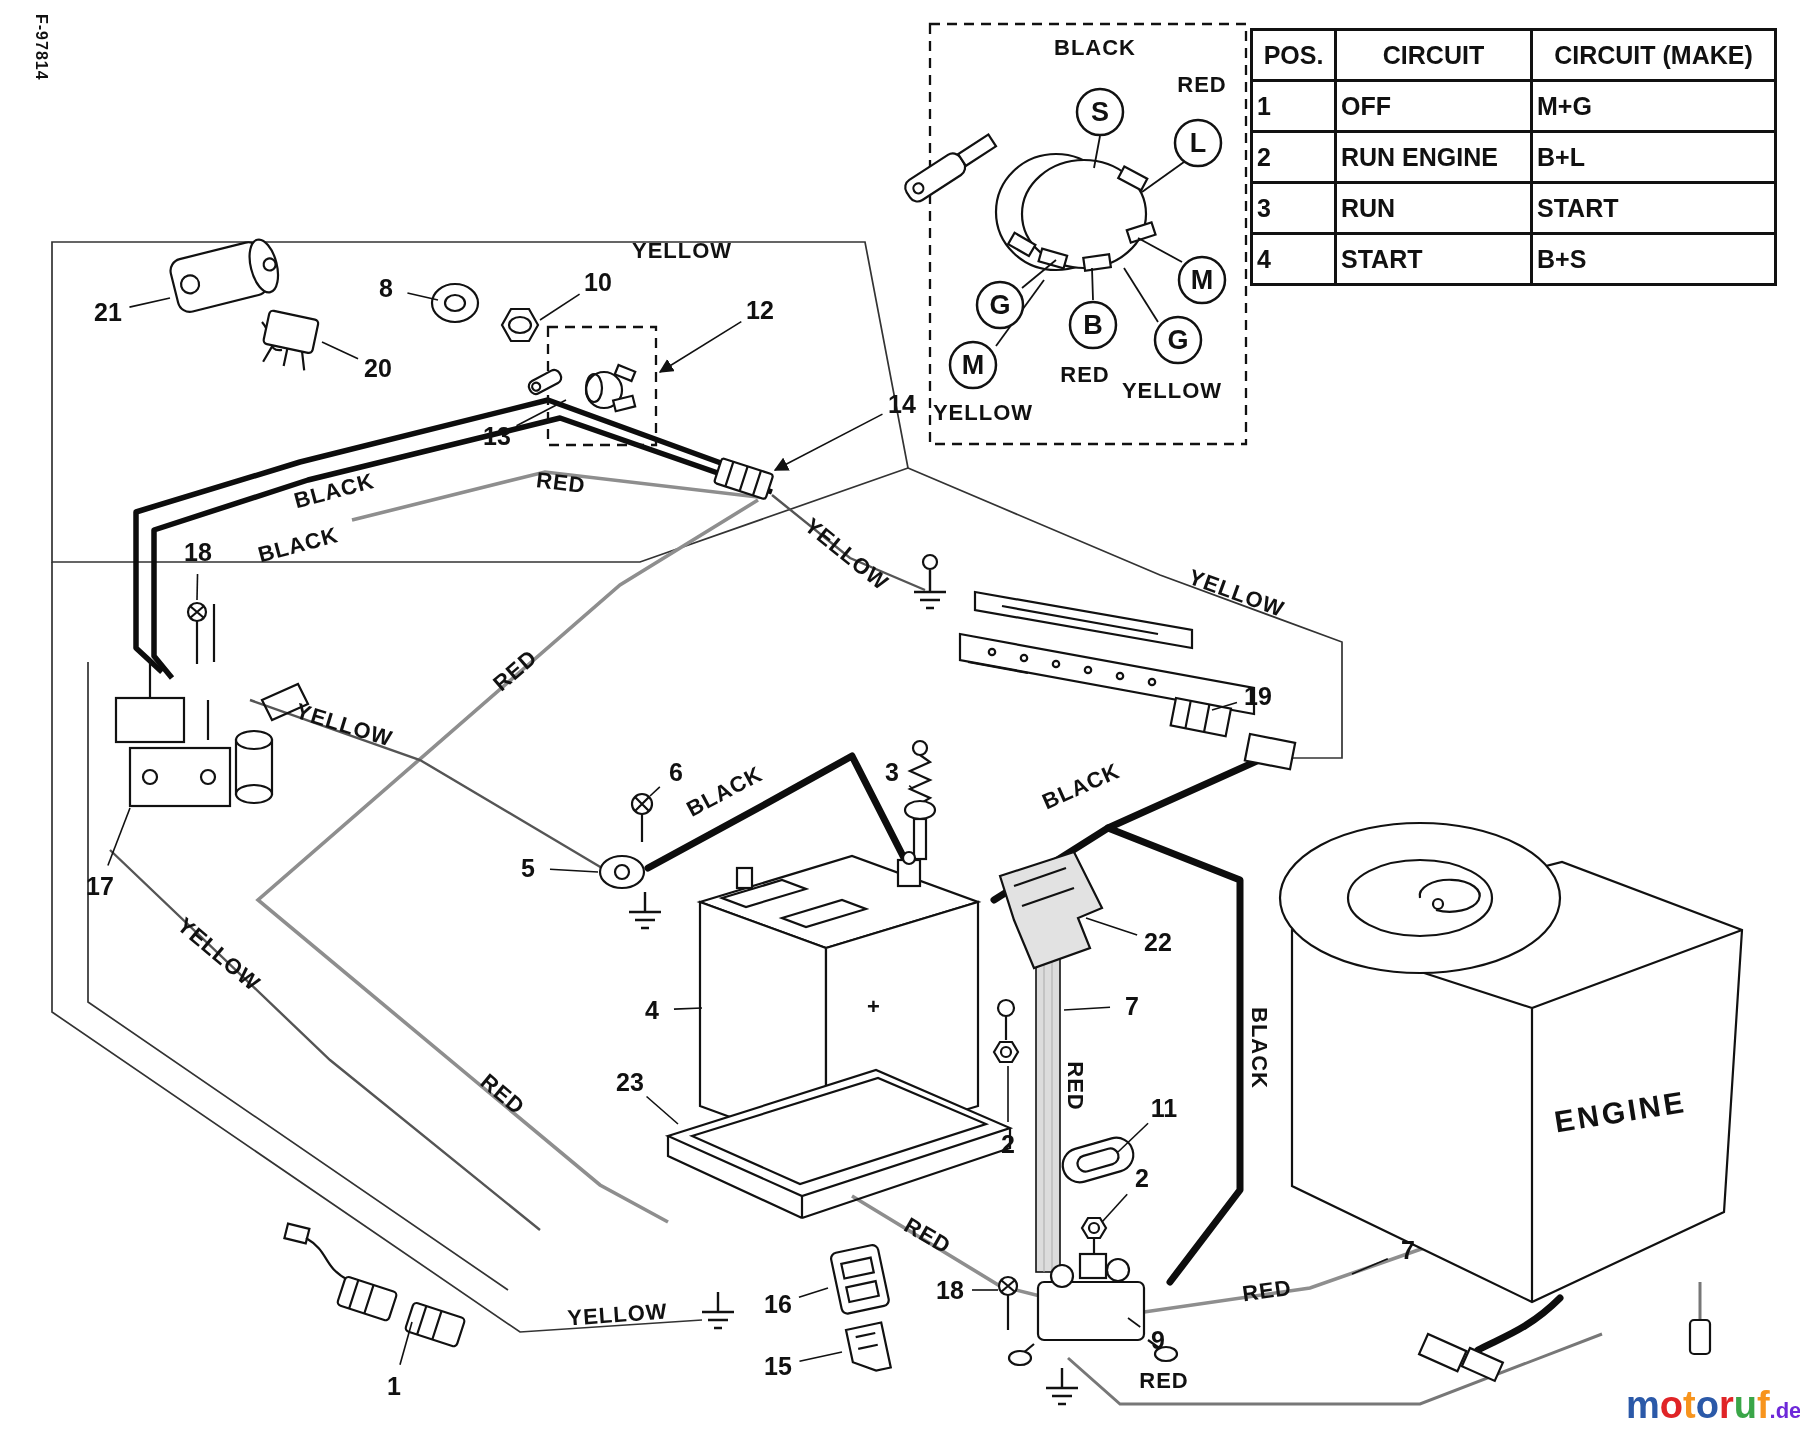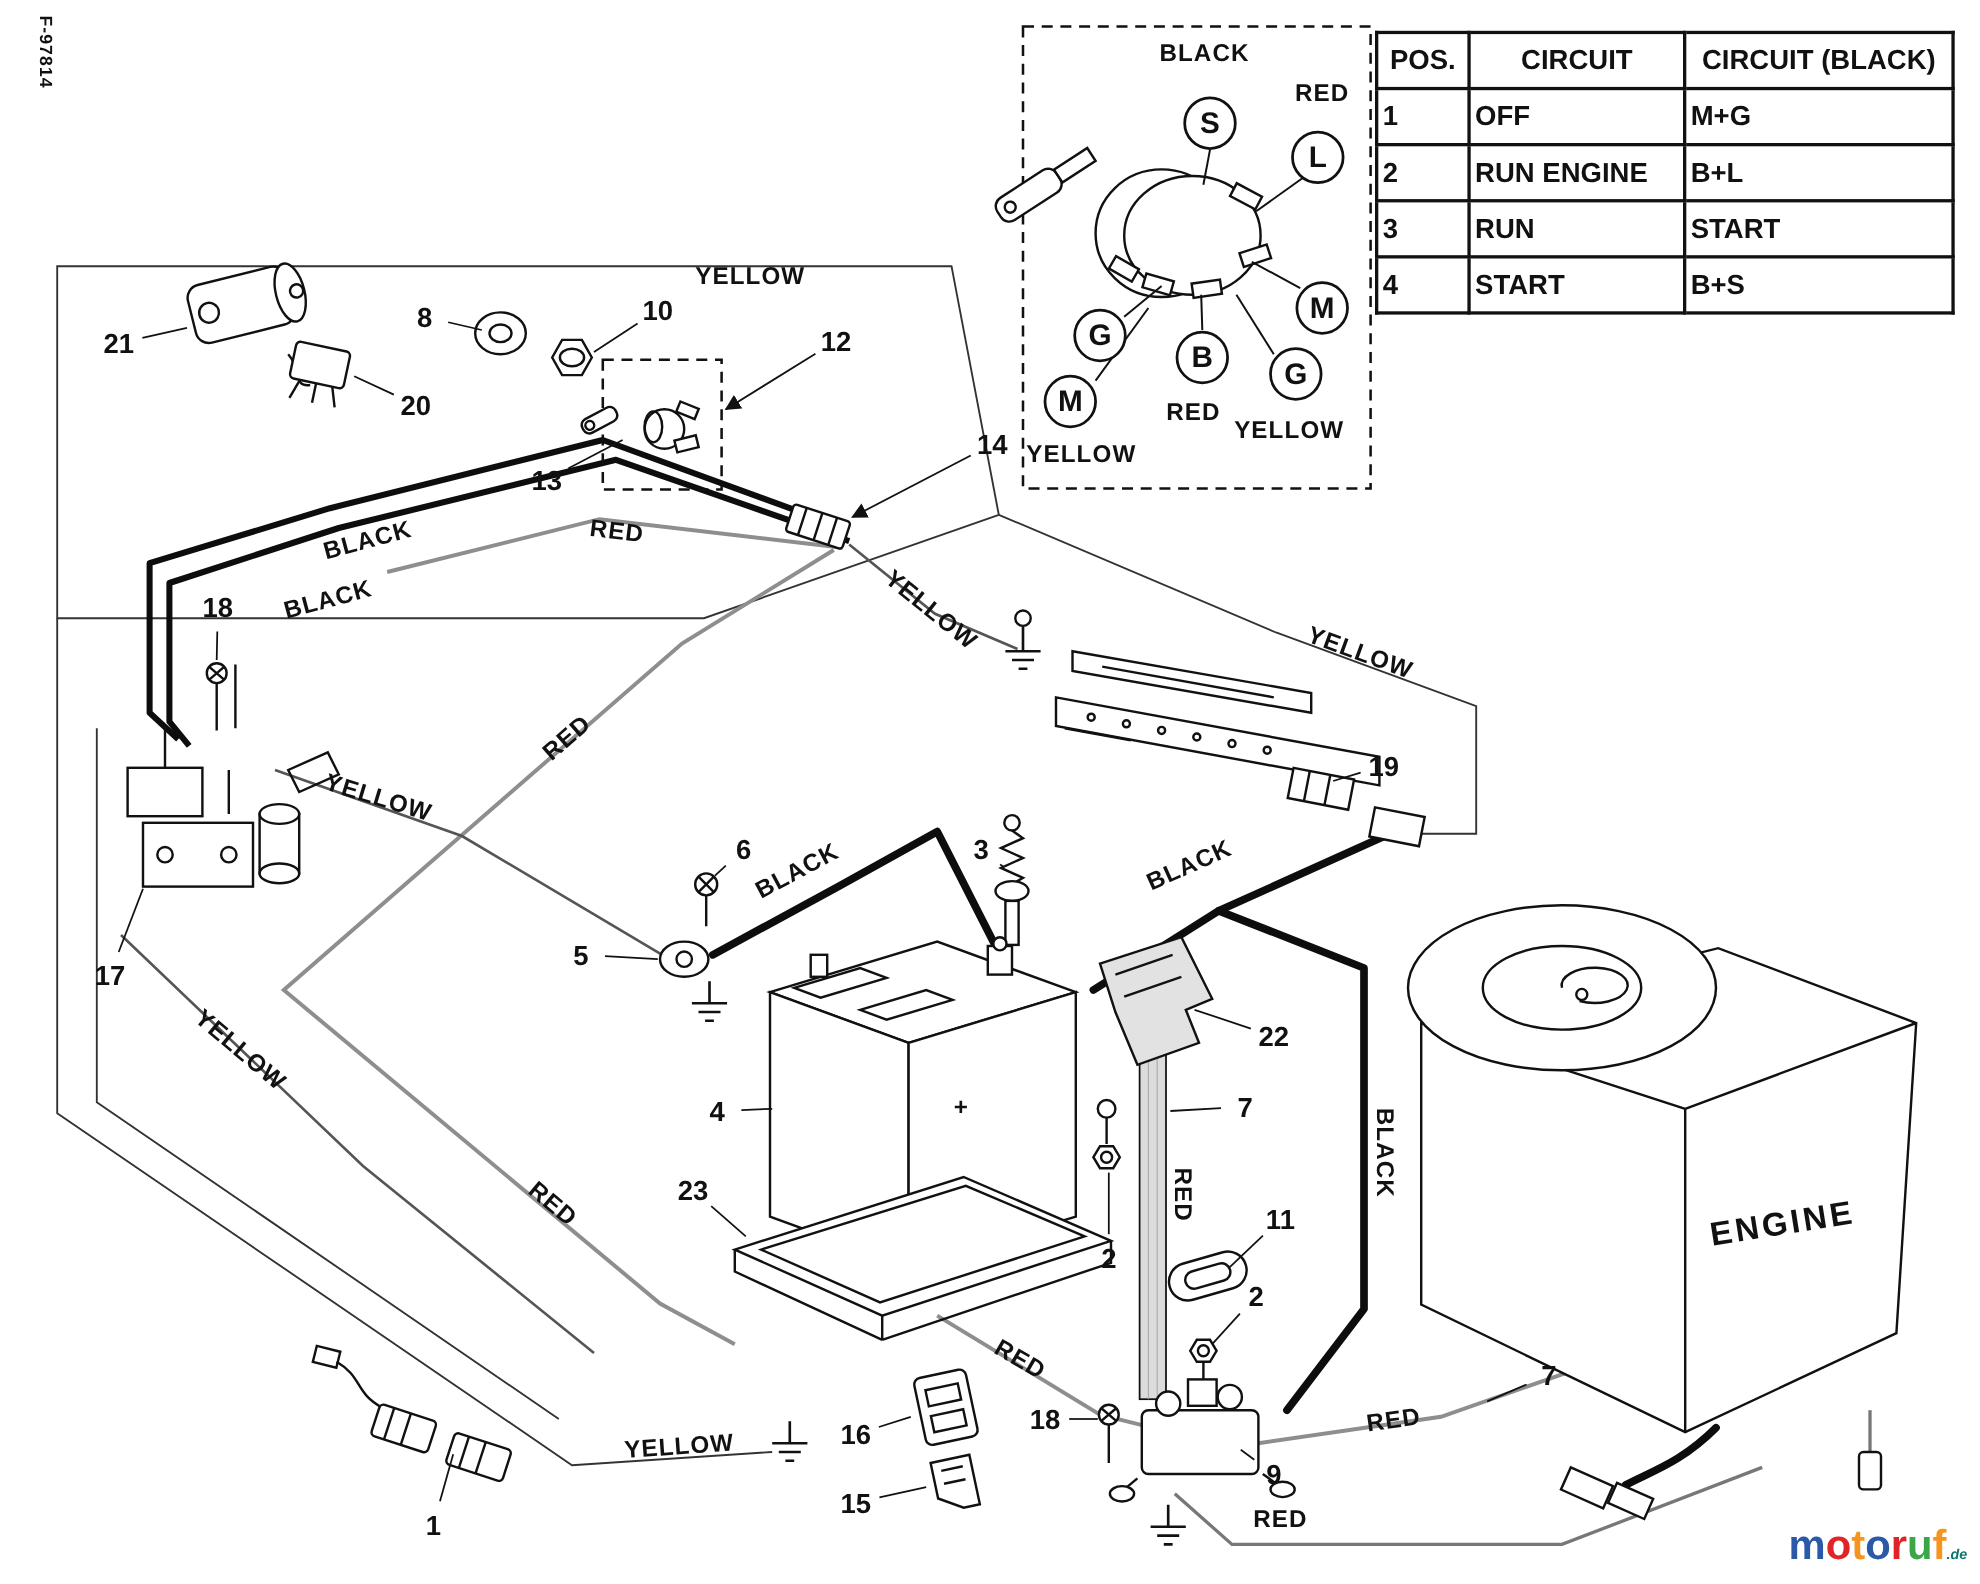--- a/index.html
+++ b/index.html
@@ -19,21 +19,21 @@
   .w-med{stroke:#8e8e8e;stroke-width:3.6;fill:none;}
   .w-med2{stroke:#777;stroke-width:3;fill:none;}
   .w-thick{stroke:#0d0d0d;stroke-width:5.5;fill:none;stroke-linejoin:round;}
   .w-cable{stroke:#0d0d0d;stroke-width:7;fill:none;stroke-linejoin:round;stroke-linecap:round;}
   .dashbox{fill:none;stroke:#111;stroke-width:2.3;stroke-dasharray:10 7;}
   .spec-table{position:absolute;left:1250px;top:28px;width:524px;background:#fff;}
   .spec-table table{border-collapse:collapse;width:100%;table-layout:fixed;}
   .spec-table th,.spec-table td{border:3px solid #111;font-size:25px;font-weight:bold;padding:6px 4px;height:36px;color:#111;background:#fff;white-space:nowrap;overflow:hidden;}
   .spec-table col.c1{width:84px;} .spec-table col.c2{width:196px;} .spec-table col.c3{width:244px;}
   .logo{position:absolute;left:1626px;top:1386px;font-size:38px;font-weight:bold;line-height:1;}
-  .logo .de{font-size:13px;color:#0f766e;font-weight:bold;font-style:italic;}
+  .logo .de{font-size:22px;color:#6d28d9;font-weight:bold;}
 </style>
 </head>
 <body>
 
 <div id="stage">
 
 <svg id="diagram-svg" width="1800" height="1440" viewBox="0 0 1800 1440">
   <defs>
     <marker id="arr" viewBox="0 0 10 10" refX="9" refY="5" markerWidth="9" markerHeight="9" orient="auto-start-reverse">
       <path d="M0,0 L10,5 L0,10 z" fill="#111"></path>
@@ -379,21 +379,21 @@
   <table>
     <colgroup>
           <col class="c1">
           <col class="c2">
           <col class="c3">
         </colgroup>
     <thead>
       <tr>
         <th>POS.</th>
         <th>CIRCUIT</th>
-        <th>CIRCUIT  (BLACK)</th>
+        <th>CIRCUIT  (MAKE)</th>
       </tr>
     </thead>
     <tbody>
           <tr>
             <td>1</td>
             <td>OFF</td>
             <td>M+G</td>
           </tr>
           <tr>
             <td>2</td>

